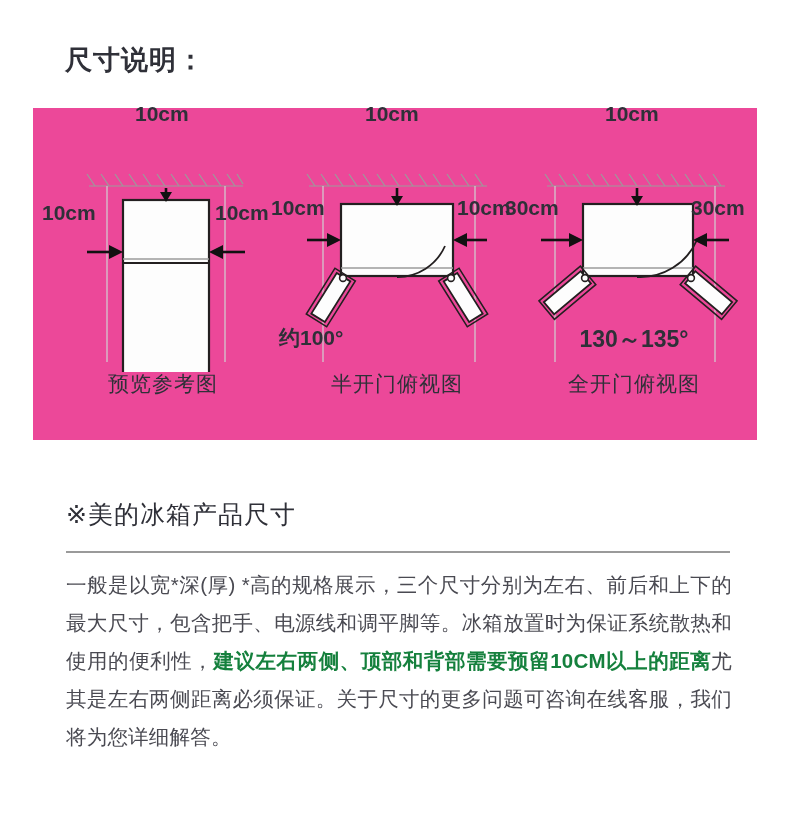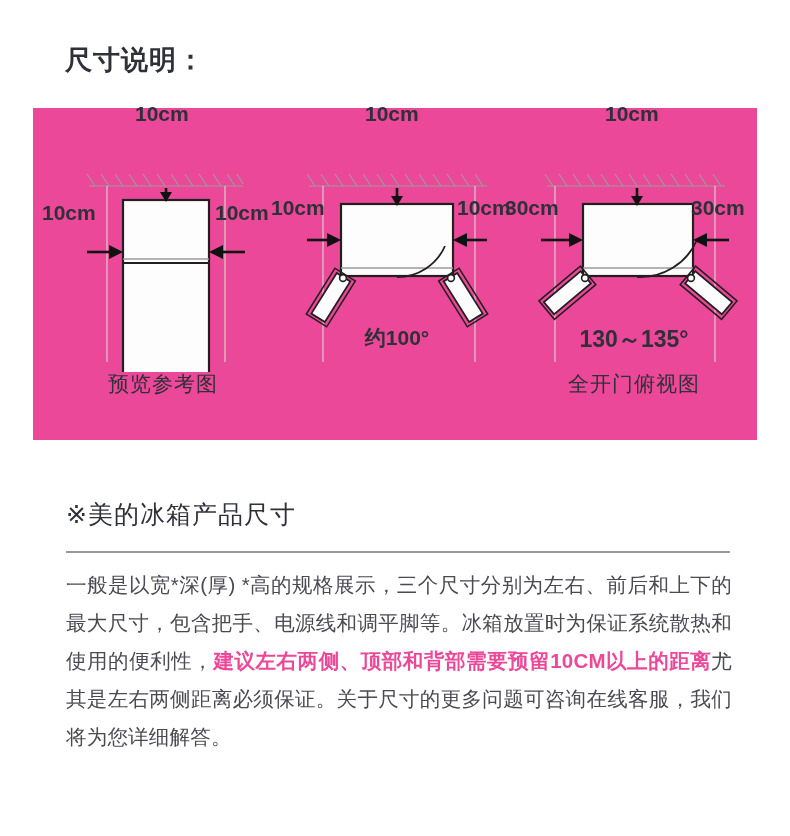--- a/index.html
+++ b/index.html
@@ -95,21 +95,21 @@
     top: 566px;
     width: 666px;
     font-size: 20.5px;
     line-height: 38px;
     color: #4a4a52;
     text-align: justify;
     letter-spacing: 0.2px;
   }
   .body-text b {
     font-weight: bold;
-    color: #ec4899;
+    color: #15803d;
   }
 
   svg { display: block; }
 </style>
 </head>
 <body>
 
 <div class="page">
 
   <div class="section-title">尺寸说明：</div>
@@ -236,22 +236,23 @@
           <g fill="#111" stroke="#111">
             <line x1="208" y1="118" x2="188" y2="118" stroke-width="2.6"></line>
             <polygon points="188,111 174,118 188,125" stroke="none"></polygon>
           </g>
         </svg>
       </div>
       <div style="position:absolute;left:0;top:0;width:236px;height:250px;">
         <div style="position:absolute;left:86px;top:-6px;font-size:21px;font-weight:bold;">10cm</div>
         <div style="position:absolute;left:-8px;top:88px;font-size:21px;font-weight:bold;">10cm</div>
         <div style="position:absolute;left:178px;top:88px;font-size:21px;font-weight:bold;">10cm</div>
-        <div style="position:absolute;left:0;top:216px;width:236px;text-align:center;font-size:21px;font-weight:bold;">约100°</div>
-      </div>
+        <div style="position:absolute;left:0;top:216px;width:236px;text-align:left;font-size:21px;font-weight:bold;">约100°</div>
+      </div>
+      <div class="diagram-caption">半开门俯视图</div>
     </div>
 
     <div class="diagram-col c3">
       <div class="svg-holder">
         <svg viewBox="0 0 238 250" width="238" height="250">
 
           <g stroke="#9b9b9b" stroke-width="1.2" fill="none">
             <line x1="32" y1="64" x2="210" y2="64"></line>
             <line x1="38" y1="64" x2="30" y2="52"></line>
             <line x1="52" y1="64" x2="44" y2="52"></line>

